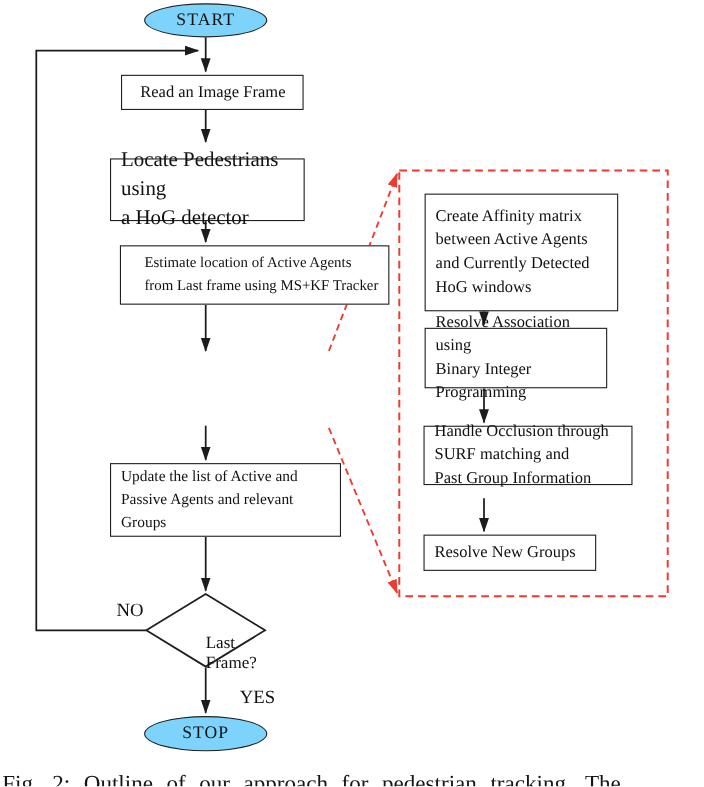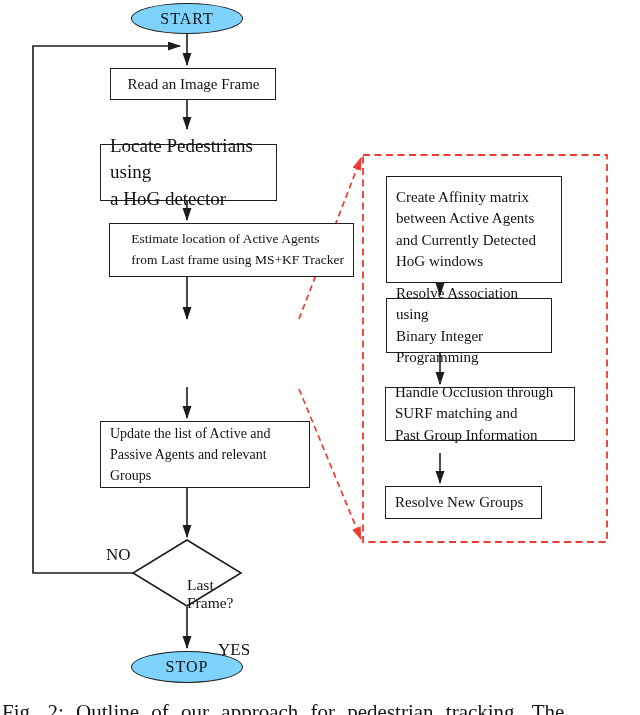--- a/index.html
+++ b/index.html
@@ -93,21 +93,21 @@
 
   <div class="node fs14" style="left:100px;top:421px;width:210px;height:67px;">
     <span>Update the list of Active and
 Passive Agents and relevant
 Groups</span>
   </div>
 
   <div class="decision-text" style="left:157px;top:576px;margin-left:30px;">Last
 Frame?</div>
   <div class="plain-label" style="left:86px;top:545px;">NO</div>
-  <div class="plain-label" style="left:198px;top:640px;">YES</div>
+  <div class="plain-label" style="left:198px;top:624px;">YES</div>
 
   <div class="ellipse" style="left:131px;top:651px;width:112px;height:32px;text-align:center;">
     <span>STOP</span>
   </div>
 
   <div class="node lh14" style="left:386px;top:176px;width:176px;height:107px;">
     <span>Create Affinity matrix
 between Active Agents
 and Currently Detected
 HoG windows</span>

